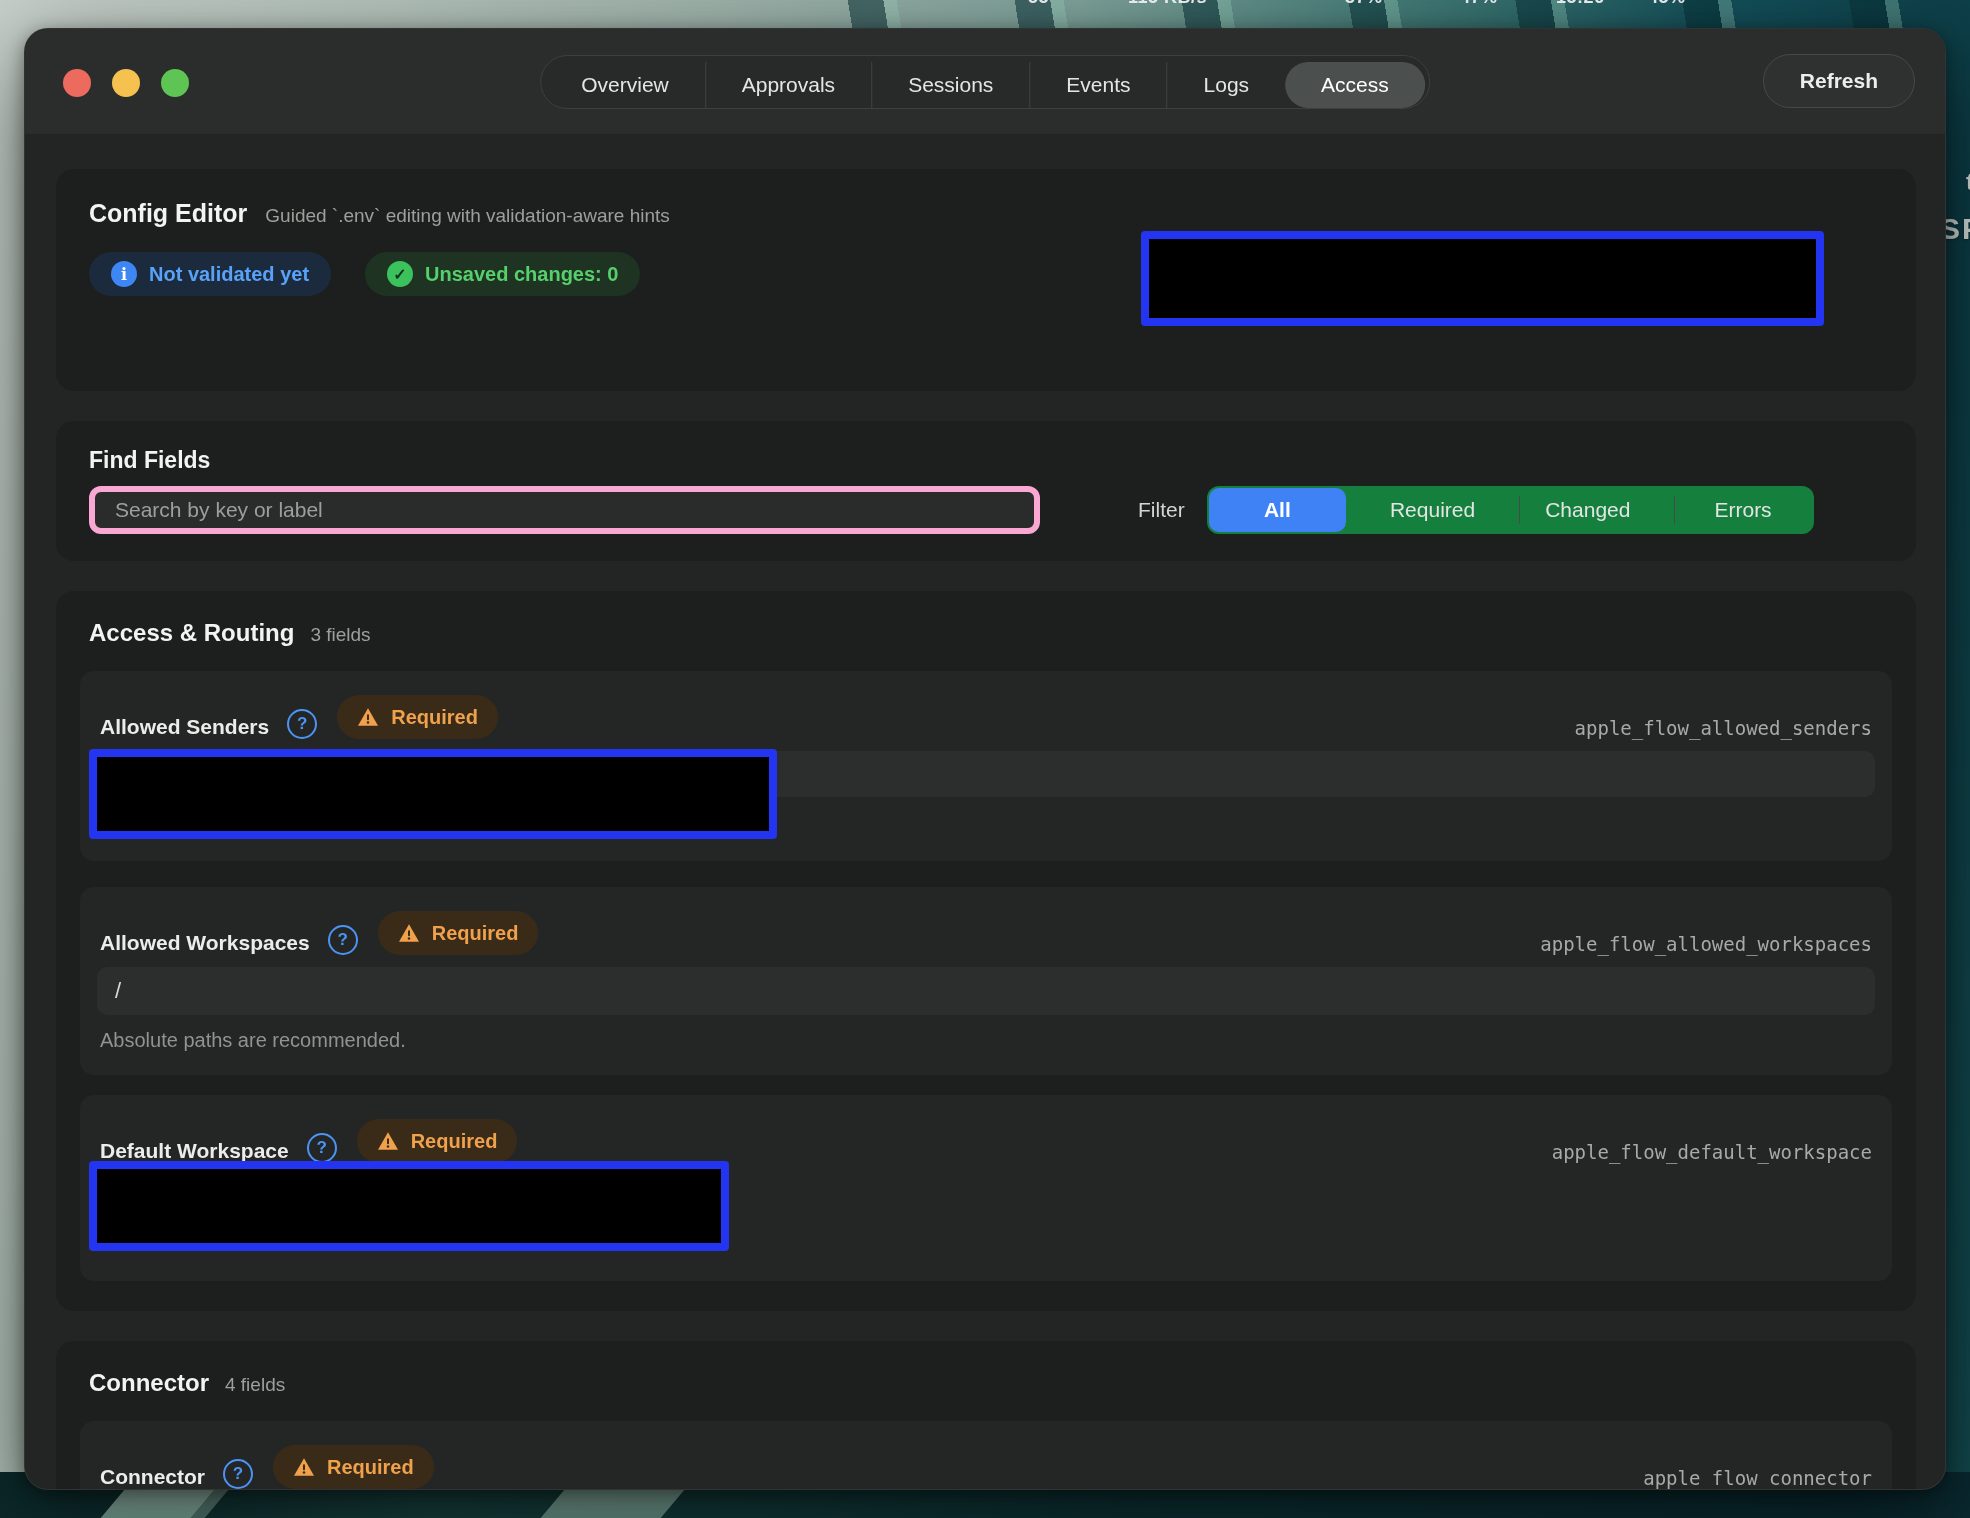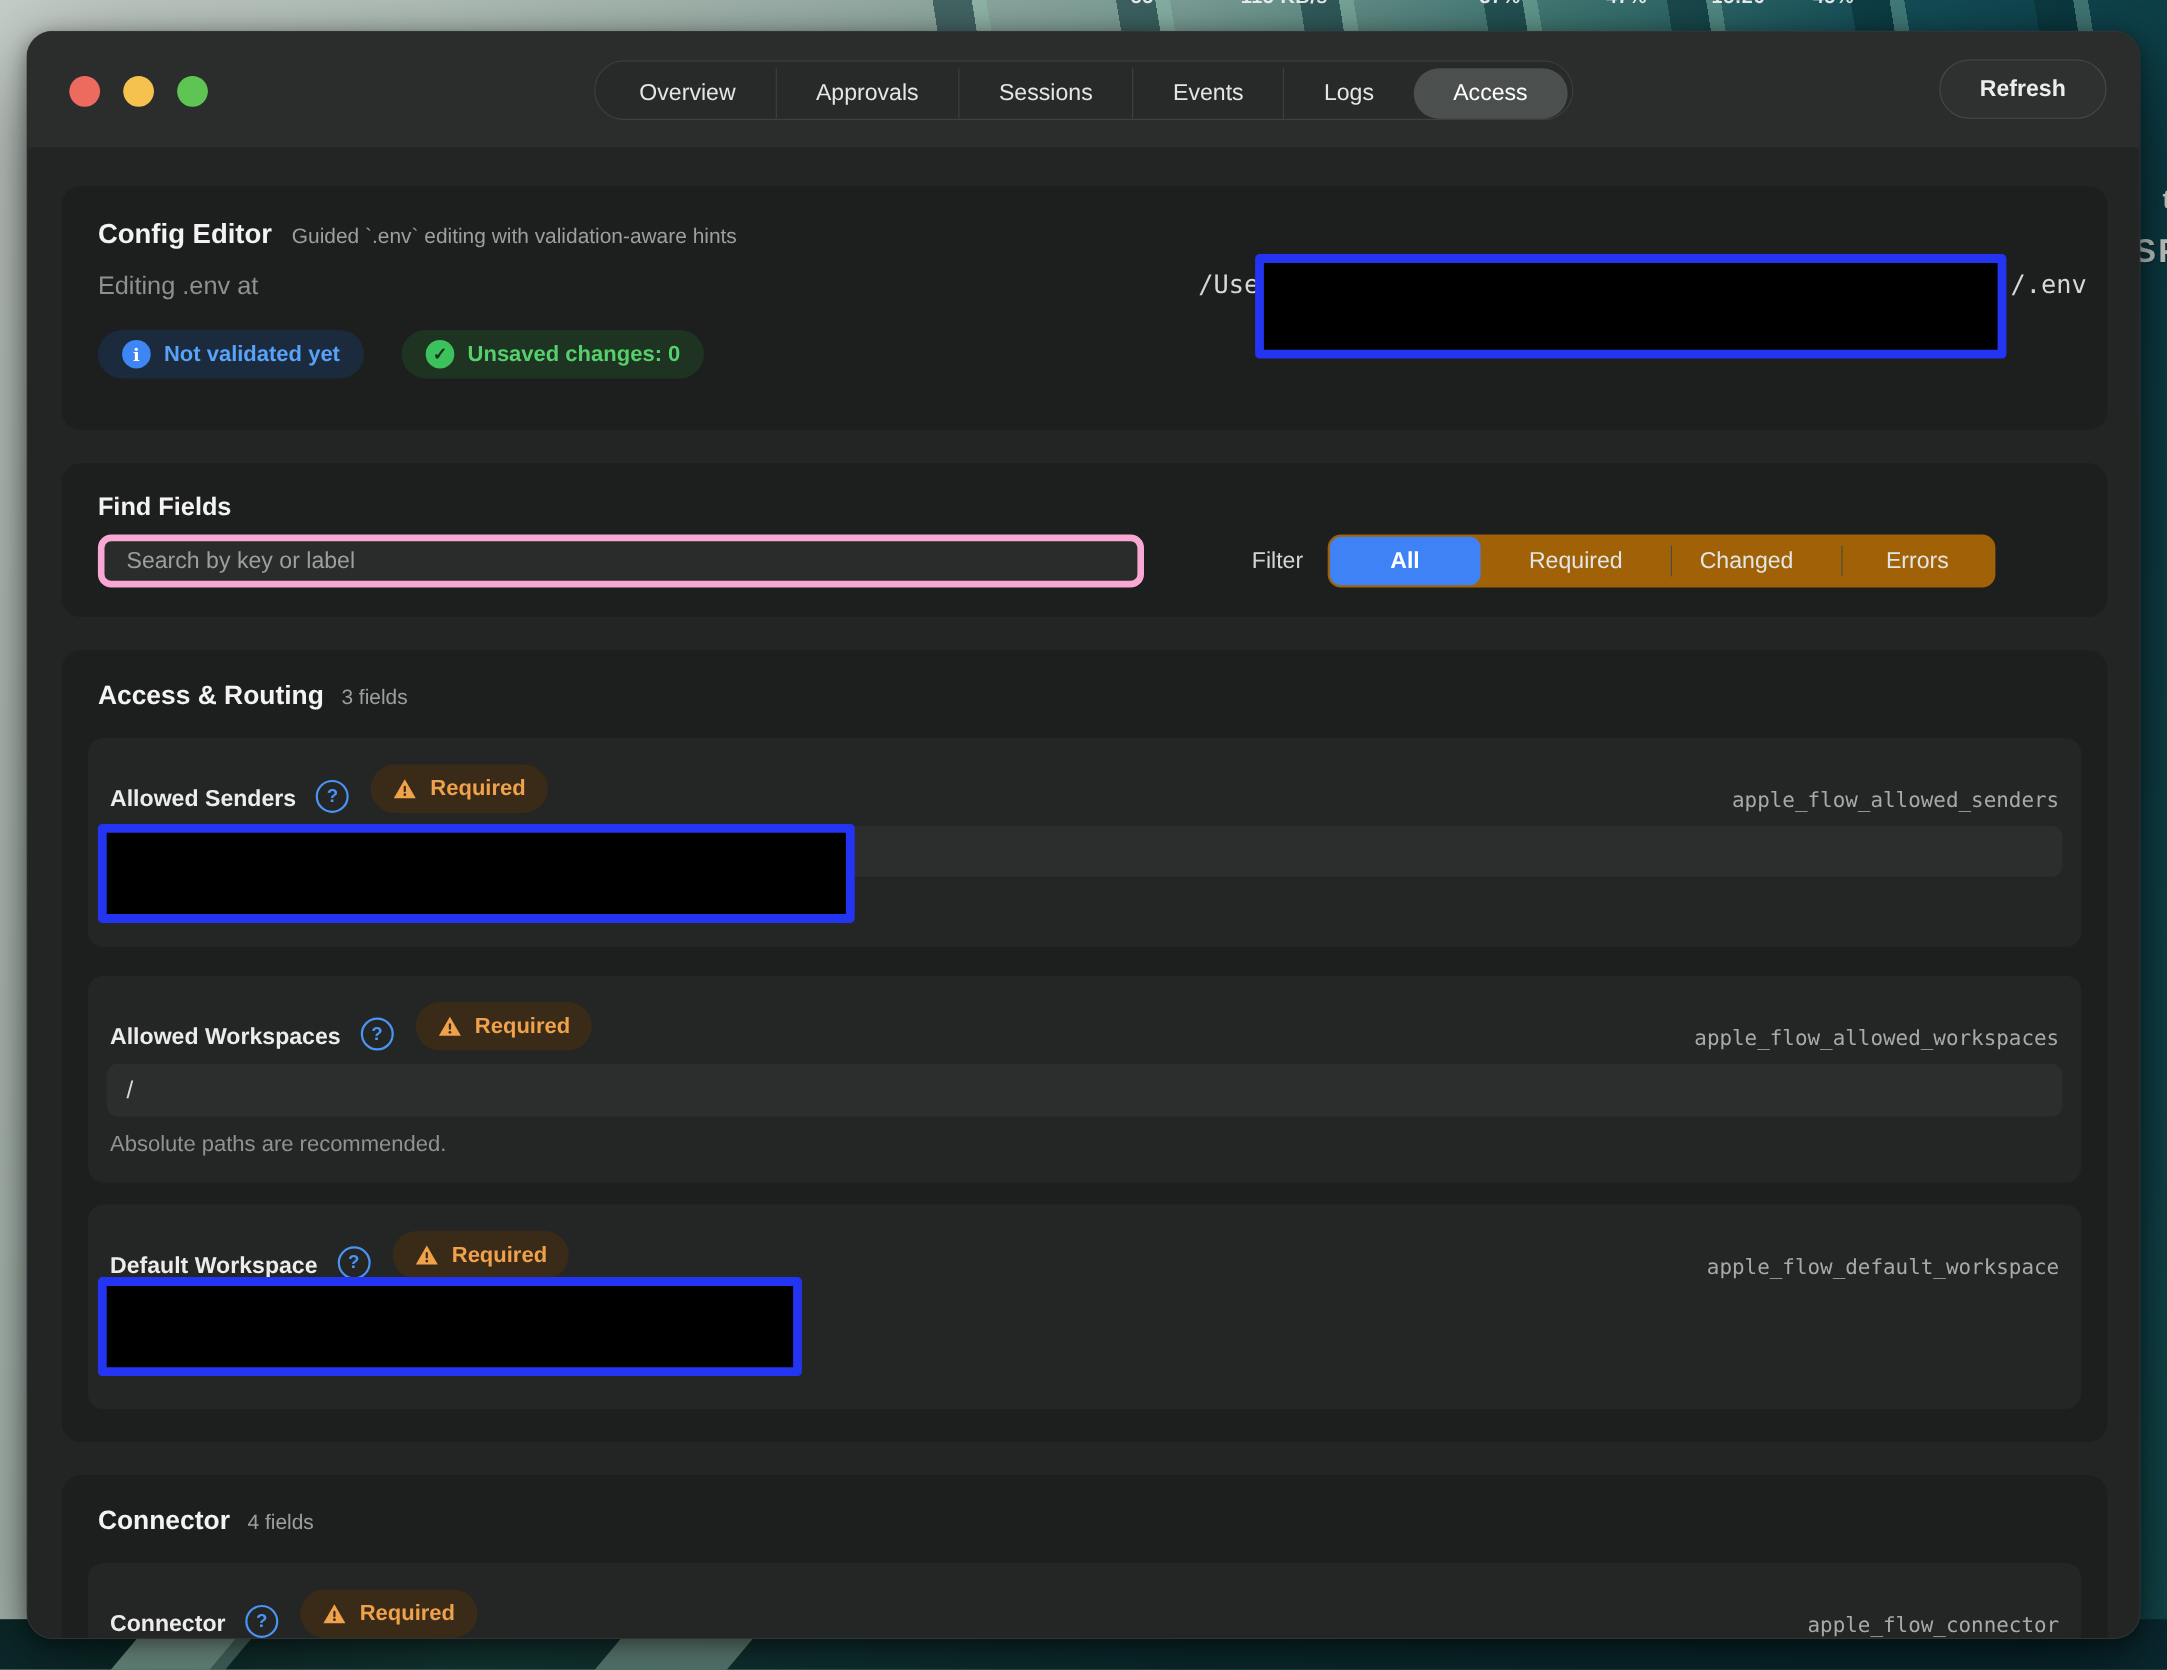--- a/index.html
+++ b/index.html
@@ -69,21 +69,21 @@
 
   
   .card2 { height:140px; padding:26px 33px 0 33px; }
   .ff-title { font-size:23px; font-weight:700; color:#f2f3f2; }
   .ff-row { display:flex; align-items:center; margin-top:12px; }
   .search-input { width:951px; height:48px; background:#292c2b; border:6px solid #f9a8d4; border-radius:12px;
     color:#d8dad8; font-size:21px; padding:0 20px; outline:none; font-family:"Liberation Sans", sans-serif; }
   .search-input::placeholder { color:#9aa09d; }
   .filter-label { margin-left:98px; font-size:21px; color:#d3d5d4; }
   .seg { margin-left:22px; display:flex; align-items:center; height:48px; width:607px;
-    background:#a16207; border-radius:12px; padding:2px;gap:18px; }
+    background:#15803d; border-radius:12px; padding:2px;gap:18px; }
   .seg-item { flex:1; height:44px; display:flex; align-items:center; justify-content:center;
     color:#e3e5e4; font-size:21px; font-weight:500; border-radius:10px; position:relative; }
   .seg-item.active { background:#3e82f6; color:#fff; font-weight:700; }
   .seg-item.sep::before { content:""; position:absolute; left:0; top:8px; bottom:8px; width:1px; background:#474b49; }
 
   
   .sec { padding:28px 24px 0 24px; }
   .card3 { height:720px; }
   .card4 { height:270px; }
   .sec-head { display:flex; align-items:baseline; gap:16px; padding-left:9px; height:36px; }
@@ -153,28 +153,20 @@
     <div class="refresh-btn">Refresh</div>
   </div>
 
   <div class="content">
 
     <div class="card card1">
       <div class="title-row">
         <span class="card-title">Config Editor</span>
         <span class="card-sub">Guided `.env` editing with validation-aware hints</span>
       </div>
-      <div class="edit-row">
-        <span class="edit-label">Editing .env at</span>
-        <span class="path">
-          <span>/Use</span>
-          <span class="path-gap"></span>
-          <span>/.env</span>
-        </span>
-      </div>
       <div class="badge-row">
         <div class="pill blue">
           <span class="icon-info">i</span>
           <span>Not validated yet</span>
         </div>
         <div class="pill green">
           <span class="icon-check">✓</span>
           <span>Unsaved changes: 0</span>
         </div>
       </div>

